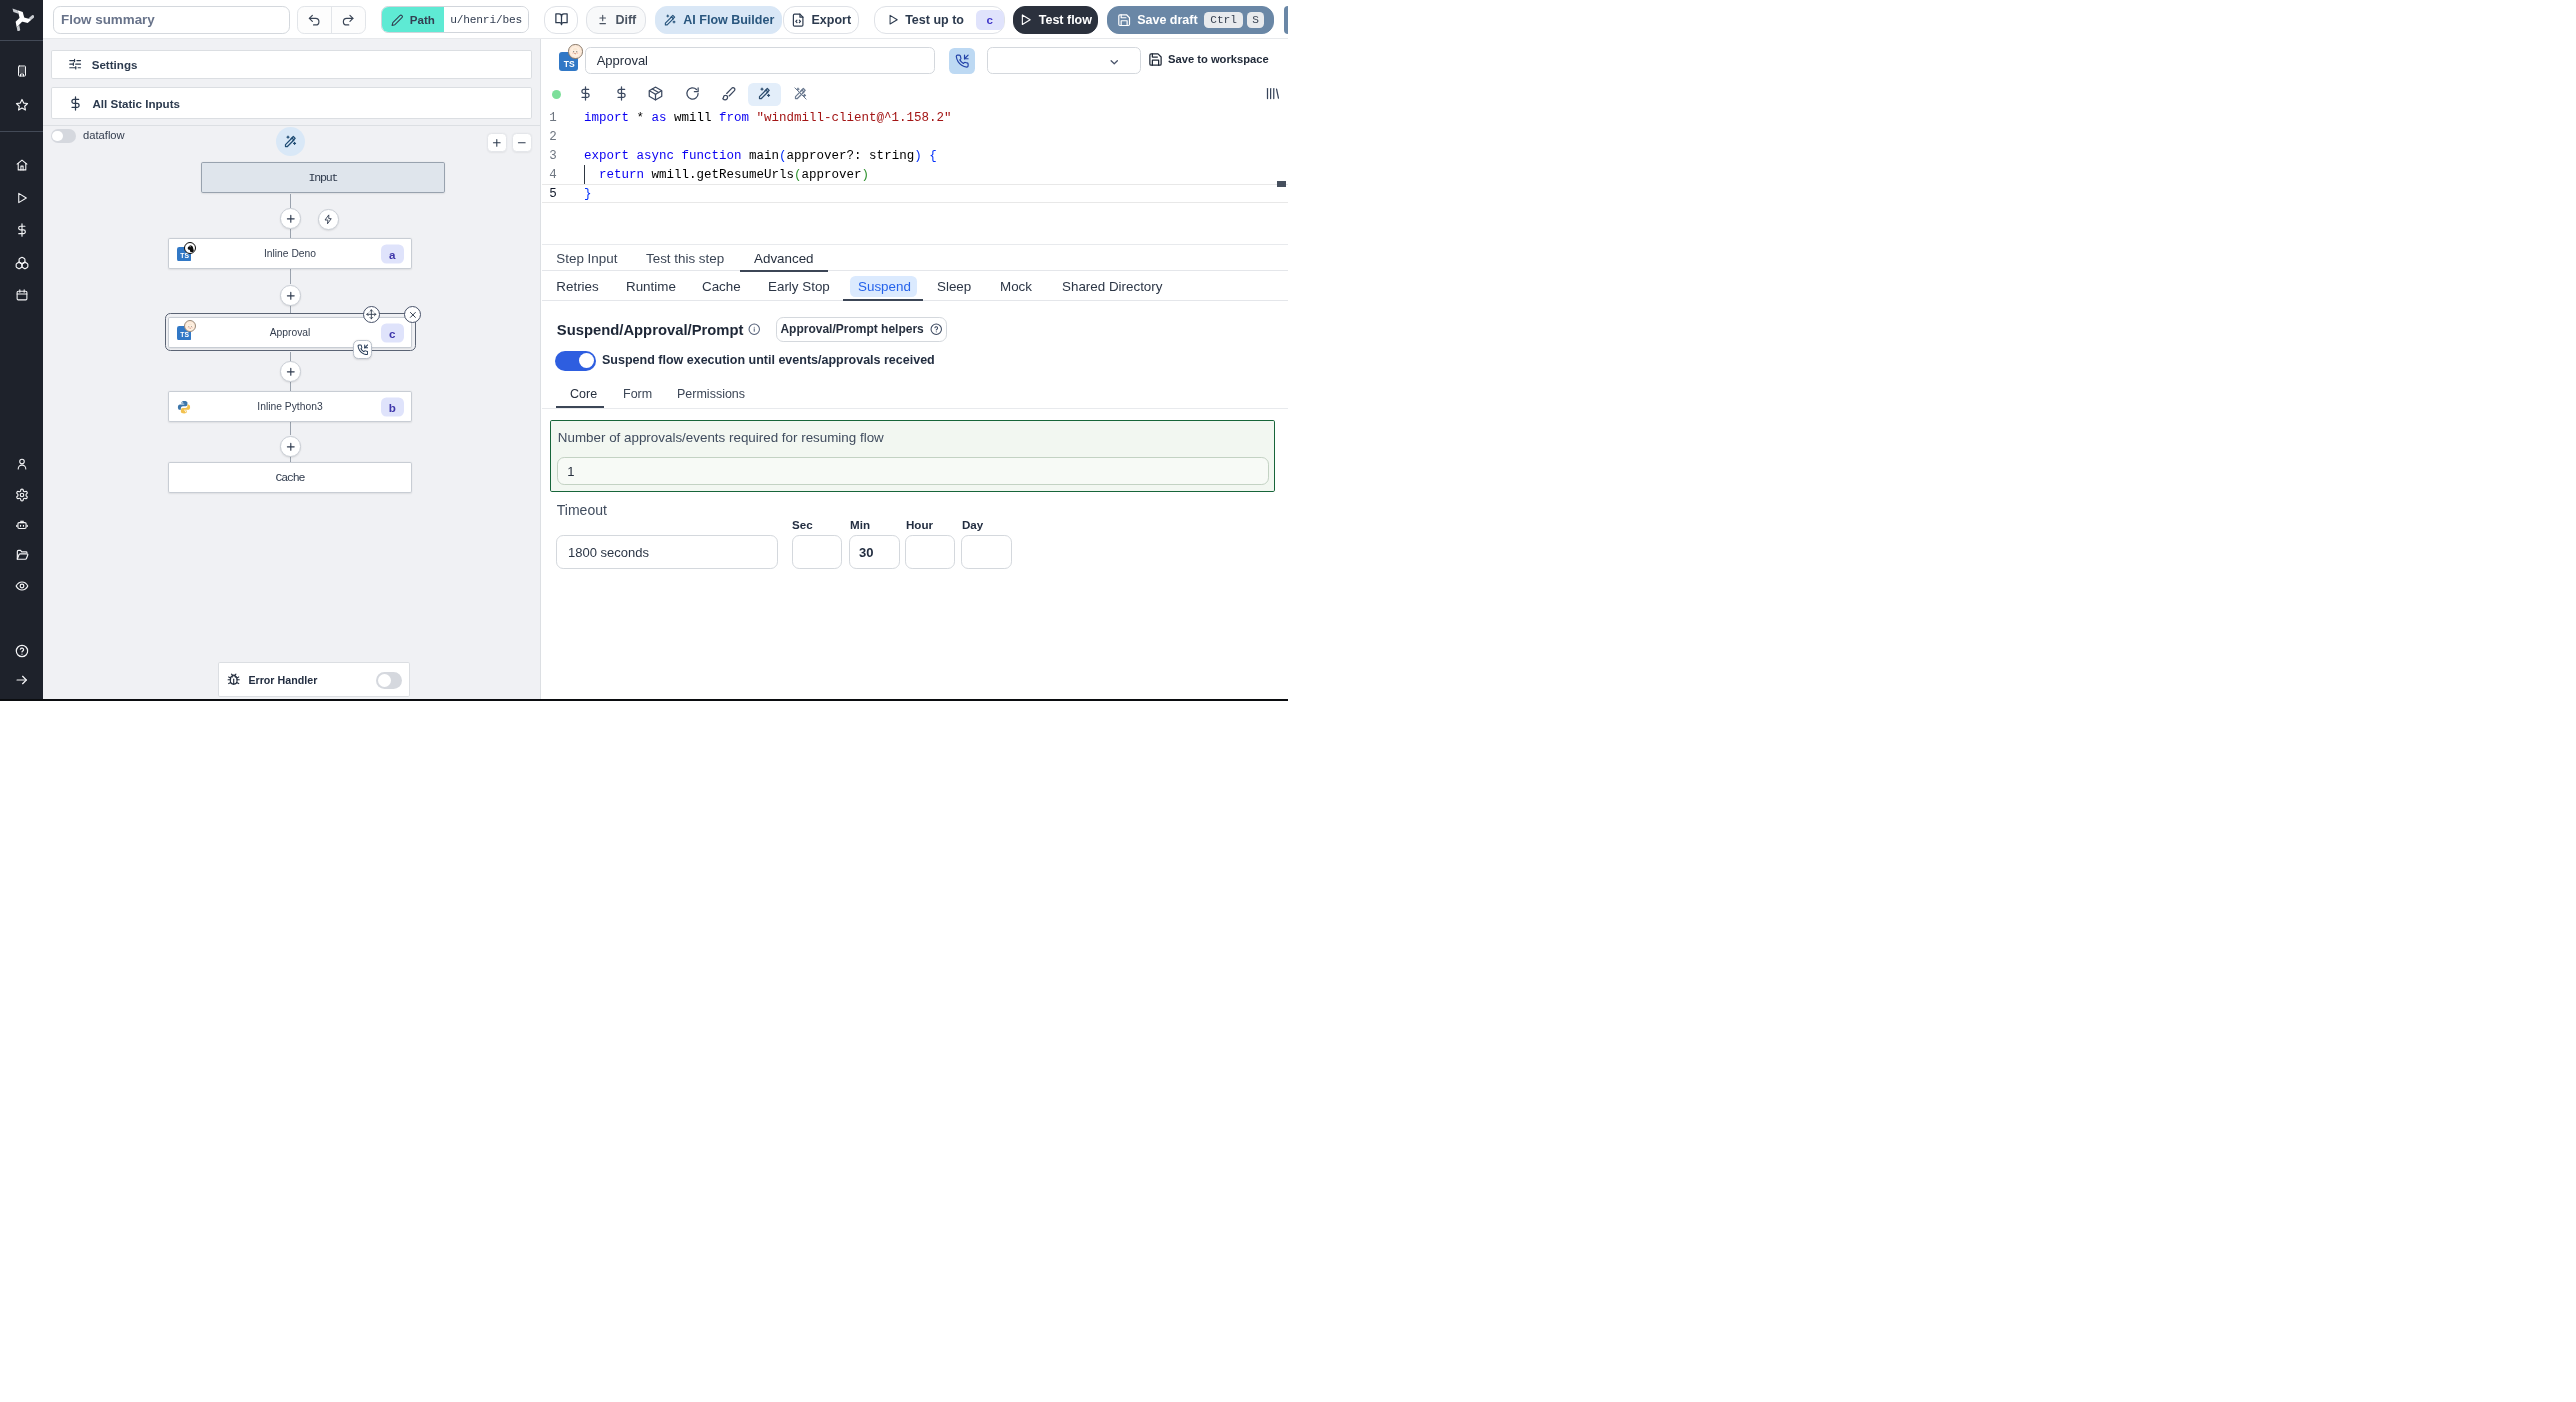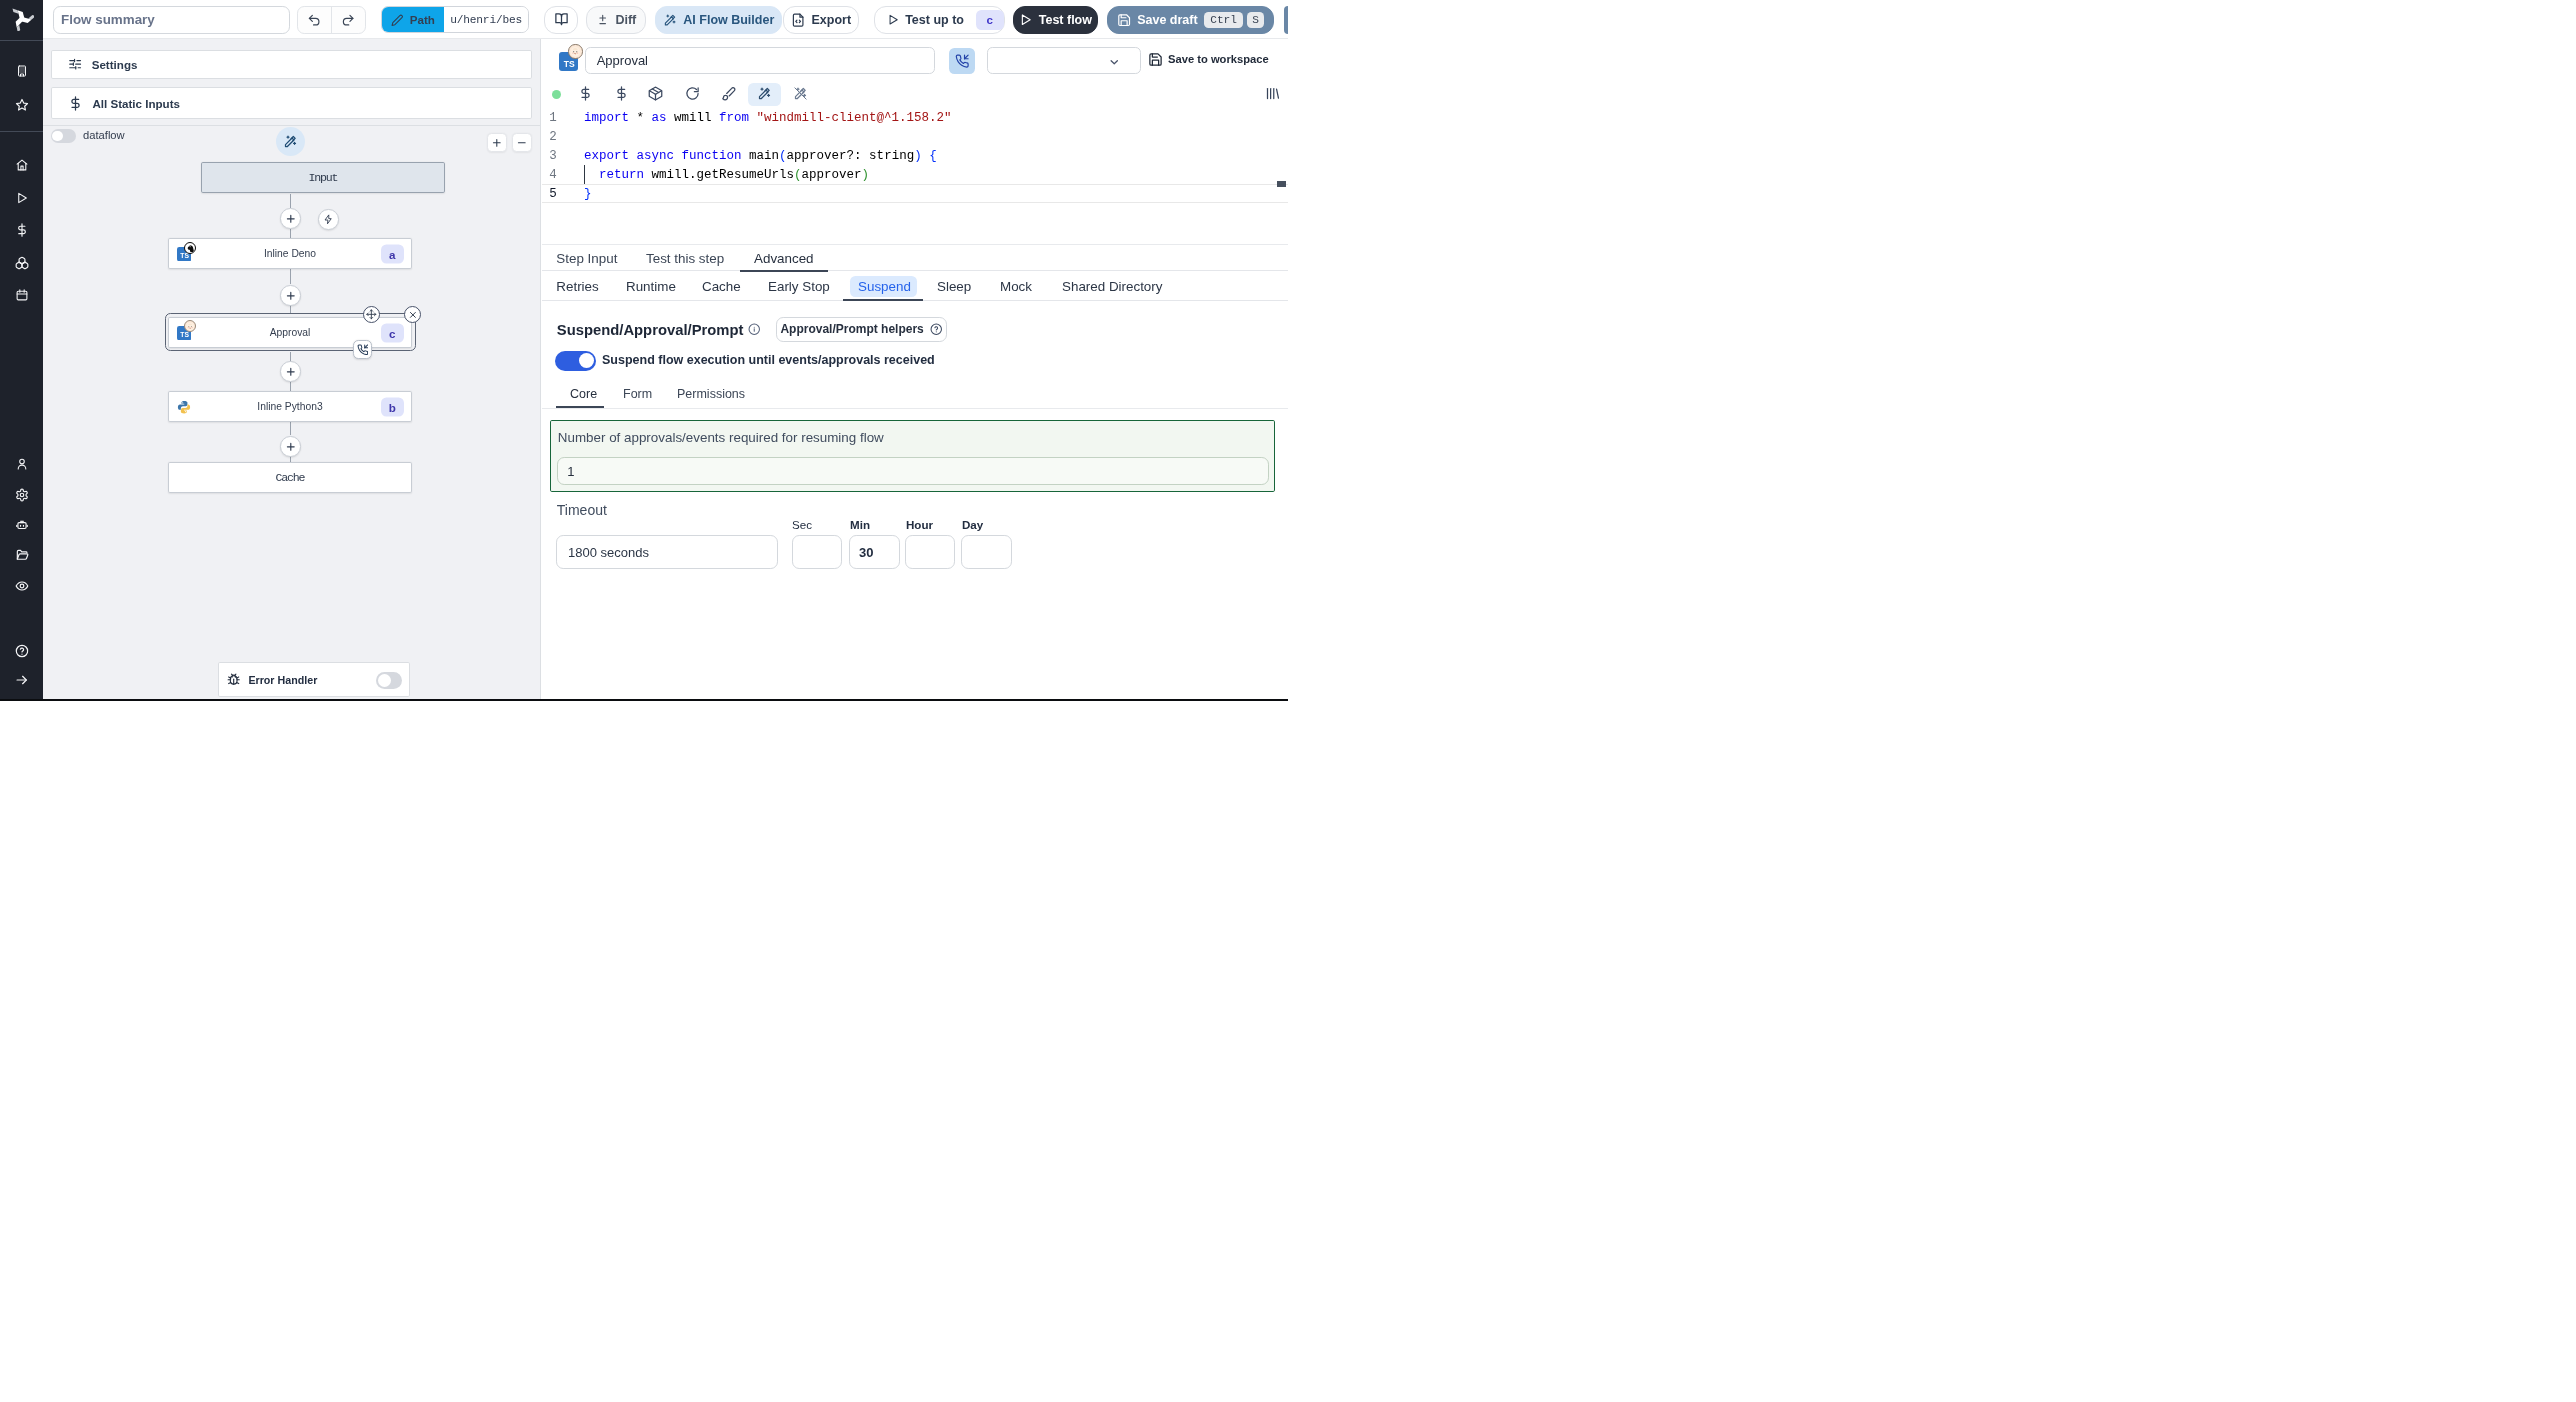--- a/index.html
+++ b/index.html
@@ -160,21 +160,21 @@
       </div>
       <div style="flex:1; display:flex; align-items:center; justify-content:center; color:#3a4556;">
         <svg width="14.3" height="14.3" viewBox="0 0 24 24" fill="none" stroke="currentColor" stroke-width="2" stroke-linecap="round" stroke-linejoin="round">
           <path d="m15 14 5-5-5-5"></path>
           <path d="M20 9H9.5a5.5 5.5 0 0 0 0 11H13"></path>
         </svg>
       </div>
     </div>
 
     <div class="abs" style="left:338px; top:6.3px; width:148px; height:27px; border-radius:7.2px; overflow:hidden; display:flex; border:0.9px solid #d1d5db;">
-      <div style="width:62px; background:#0ea5e9; display:flex; align-items:center; justify-content:center; gap:6.3px; color:#333f52; font-weight:700; font-size:11.6px;"><svg width="12.5" height="12.5" viewBox="0 0 24 24" fill="none" stroke="currentColor" stroke-width="2" stroke-linecap="round" stroke-linejoin="round">
+      <div style="width:62px; background:#5eead4; display:flex; align-items:center; justify-content:center; gap:6.3px; color:#333f52; font-weight:700; font-size:11.6px;"><svg width="12.5" height="12.5" viewBox="0 0 24 24" fill="none" stroke="currentColor" stroke-width="2" stroke-linecap="round" stroke-linejoin="round">
           <path d="M17 3a2.8 2.8 0 1 1 4 4L7.5 20.5 2 22l1.5-5.5z"></path>
         </svg>Path</div>
       <div class="mono" style="flex:1; background:#fff; display:flex; align-items:center; padding-left:6.3px; color:#323d51; font-size:11.2px; letter-spacing:-0.2px;">u/henri/bes</div>
     </div>
 
     <div class="tbtn" style="left:501px; width:34px;">
       <svg width="15" height="15" viewBox="0 0 24 24" fill="none" stroke="#2c3a4e" stroke-width="2" stroke-linecap="round" stroke-linejoin="round">
         <path d="M12 7a4 4 0 0 0-4-4H3v14h6a3 3 0 0 1 3 3 3 3 0 0 1 3-3h6V3h-5a4 4 0 0 0-4 4z"></path>
         <path d="M12 7v13"></path>
       </svg>
@@ -546,21 +546,21 @@
     <div class="abs" style="left:81px; top:348px; font-size:12.5px; color:#3c4656;">Form</div>
     <div class="abs" style="left:135px; top:348px; font-size:12.5px; color:#3c4656;">Permissions</div>
     <div class="tabu" style="left:14.3px; top:367px; width:48px;"></div>
 
     <div class="abs" style="left:7.6px; top:381px; width:725px; height:72px; background:#f2f7f1; border:1.8px solid #17653a; border-radius:1.8px;">
       <div class="abs" style="left:7.2px; top:8.5px; font-size:13.4px; color:#404c5e;">Number of approvals/events required for resuming flow</div>
       <div class="abs" style="left:6.7px; top:36px; width:712px; height:28px; background:#f7faf6; border:0.9px solid #c3d2c3; border-radius:7.2px; display:flex; align-items:center; padding-left:9px; font-size:13px; color:#27303f;">1</div>
     </div>
 
     <div class="abs" style="left:14.8px; top:463px; font-size:14px; color:#404c5e;">Timeout</div>
-    <div class="abs" style="left:250px; top:479px; font-size:11.6px; font-weight:400; color:#232e41;">Sec</div>
+    <div class="abs" style="left:250px; top:479px; font-size:11.6px; font-weight:700; color:#232e41;">Sec</div>
     <div class="abs" style="left:308px; top:479px; font-size:11.6px; font-weight:700; color:#232e41;">Min</div>
     <div class="abs" style="left:364px; top:479px; font-size:11.6px; font-weight:700; color:#232e41;">Hour</div>
     <div class="abs" style="left:420px; top:479px; font-size:11.6px; font-weight:700; color:#232e41;">Day</div>
     <div class="abs" style="left:14.3px; top:496px; width:222px; height:34px; border:0.9px solid #d4d8dd; border-radius:7.2px; display:flex; align-items:center; padding-left:10.7px; font-size:13px; color:#2c3646;">1800 seconds</div>
     <div class="abs" style="left:250px; top:496px; width:50px; height:34px; border:0.9px solid #d4d8dd; border-radius:7.2px;"></div>
     <div class="abs" style="left:307px; top:496px; width:51px; height:34px; border:0.9px solid #d4d8dd; border-radius:7.2px; display:flex; align-items:center; padding-left:9px; font-size:13px; font-weight:700; color:#232e41;">30</div>
     <div class="abs" style="left:363px; top:496px; width:50px; height:34px; border:0.9px solid #d4d8dd; border-radius:7.2px;"></div>
     <div class="abs" style="left:419px; top:496px; width:51px; height:34px; border:0.9px solid #d4d8dd; border-radius:7.2px;"></div>
   </div>
   <div class="abs" style="left:0px; top:699px; width:1288px; height:2.2px; background:#0b0d10;"></div>

